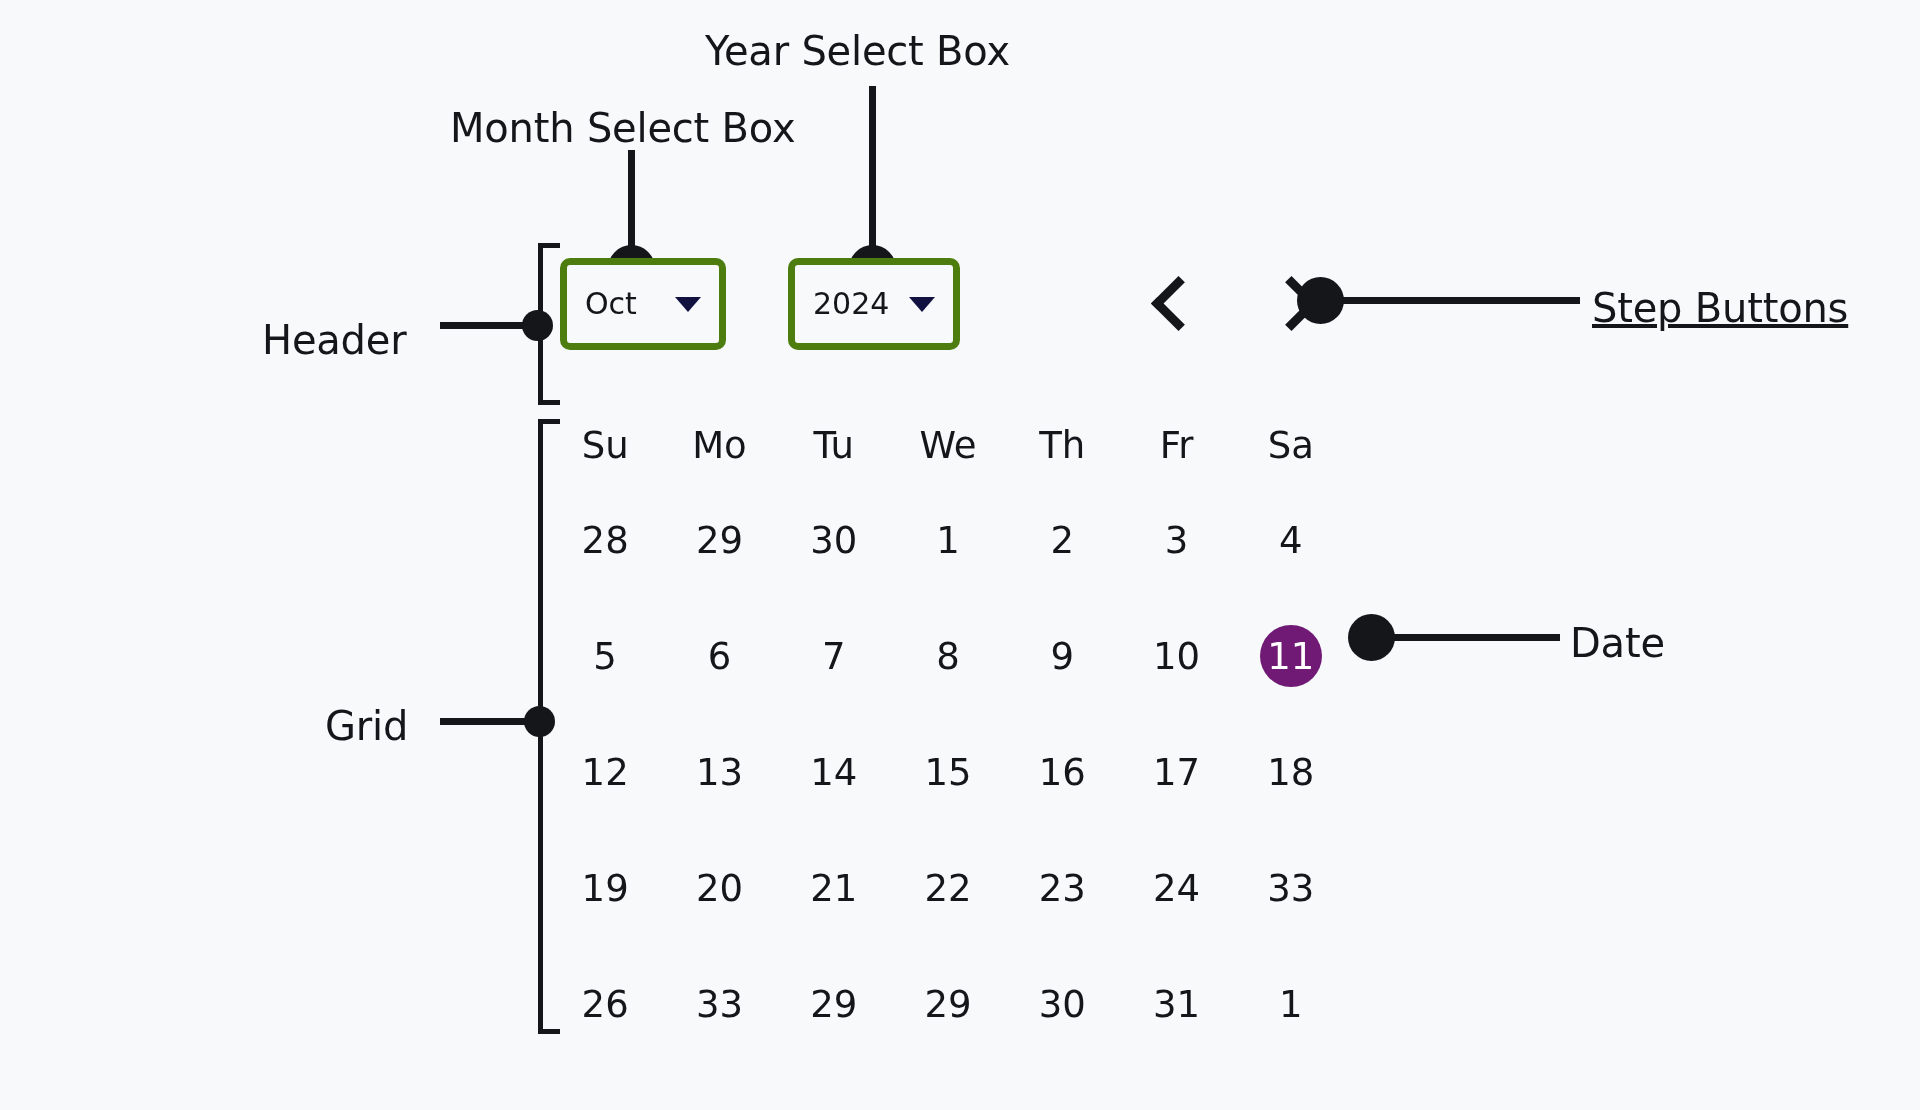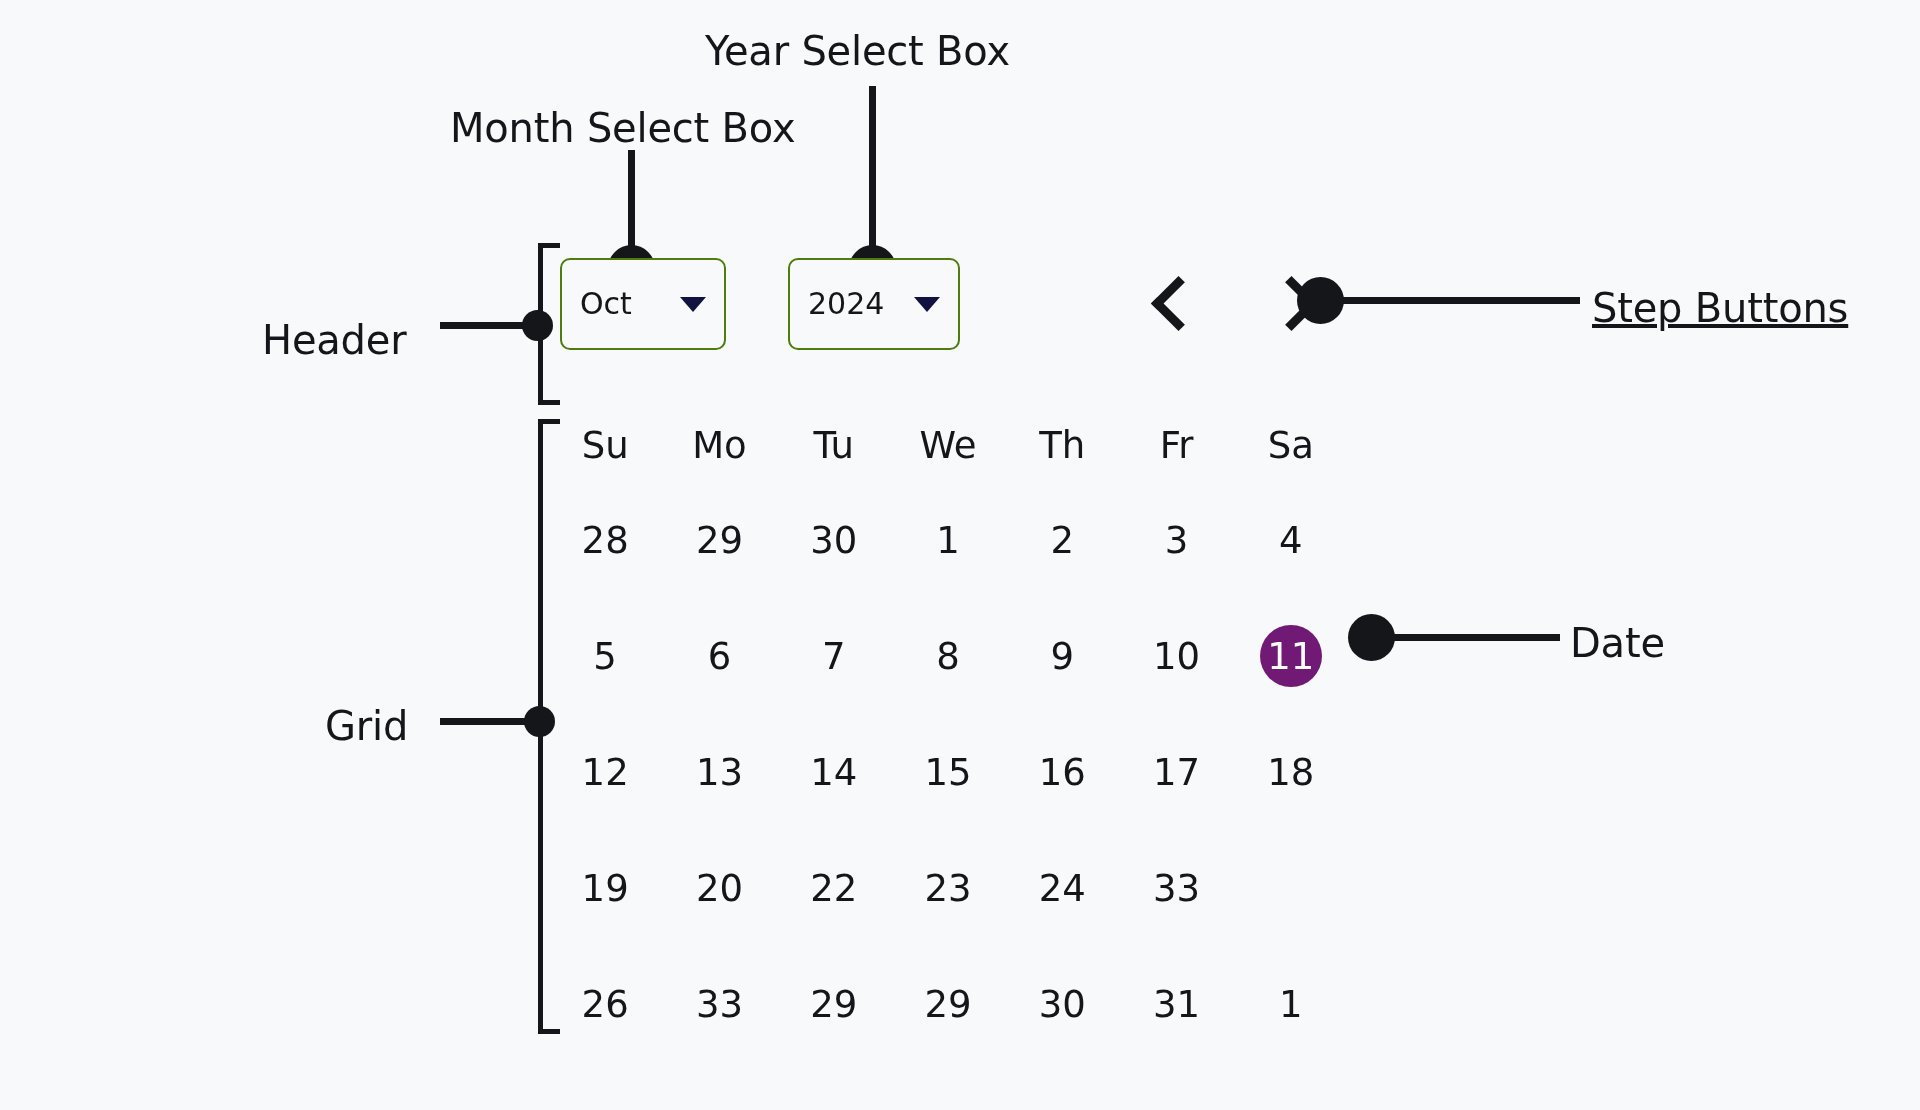--- a/index.html
+++ b/index.html
@@ -65,21 +65,21 @@
     left: 560px;
     top: 258px;
     width: 840px;
     height: 100px;
   }
   .select-box {
     position: absolute;
     top: 0;
     height: 92px;
     box-sizing: border-box;
-    border: 2px solid #4d7c0f;
+    border: 7px solid #4d7c0f;
     border-radius: 10px;
     background: #f7f9fb;
     display: flex;
     align-items: center;
     padding: 0 18px;
   }
   .select-box .sel-value {
     color: #15161a;
     font-size: 30px;
     line-height: 1;
@@ -293,20 +293,23 @@
           </div>
         </div>
         <div class="grid-row date-row">
           <div class="cell">
             <span class="pill">19</span>
           </div>
           <div class="cell">
             <span class="pill">20</span>
           </div>
           <div class="cell">
+            <span class="pill">21</span>
+          </div>
+          <div class="cell">
             <span class="pill">22</span>
           </div>
           <div class="cell">
             <span class="pill">23</span>
           </div>
           <div class="cell">
             <span class="pill">24</span>
           </div>
           <div class="cell">
             <span class="pill">33</span>

